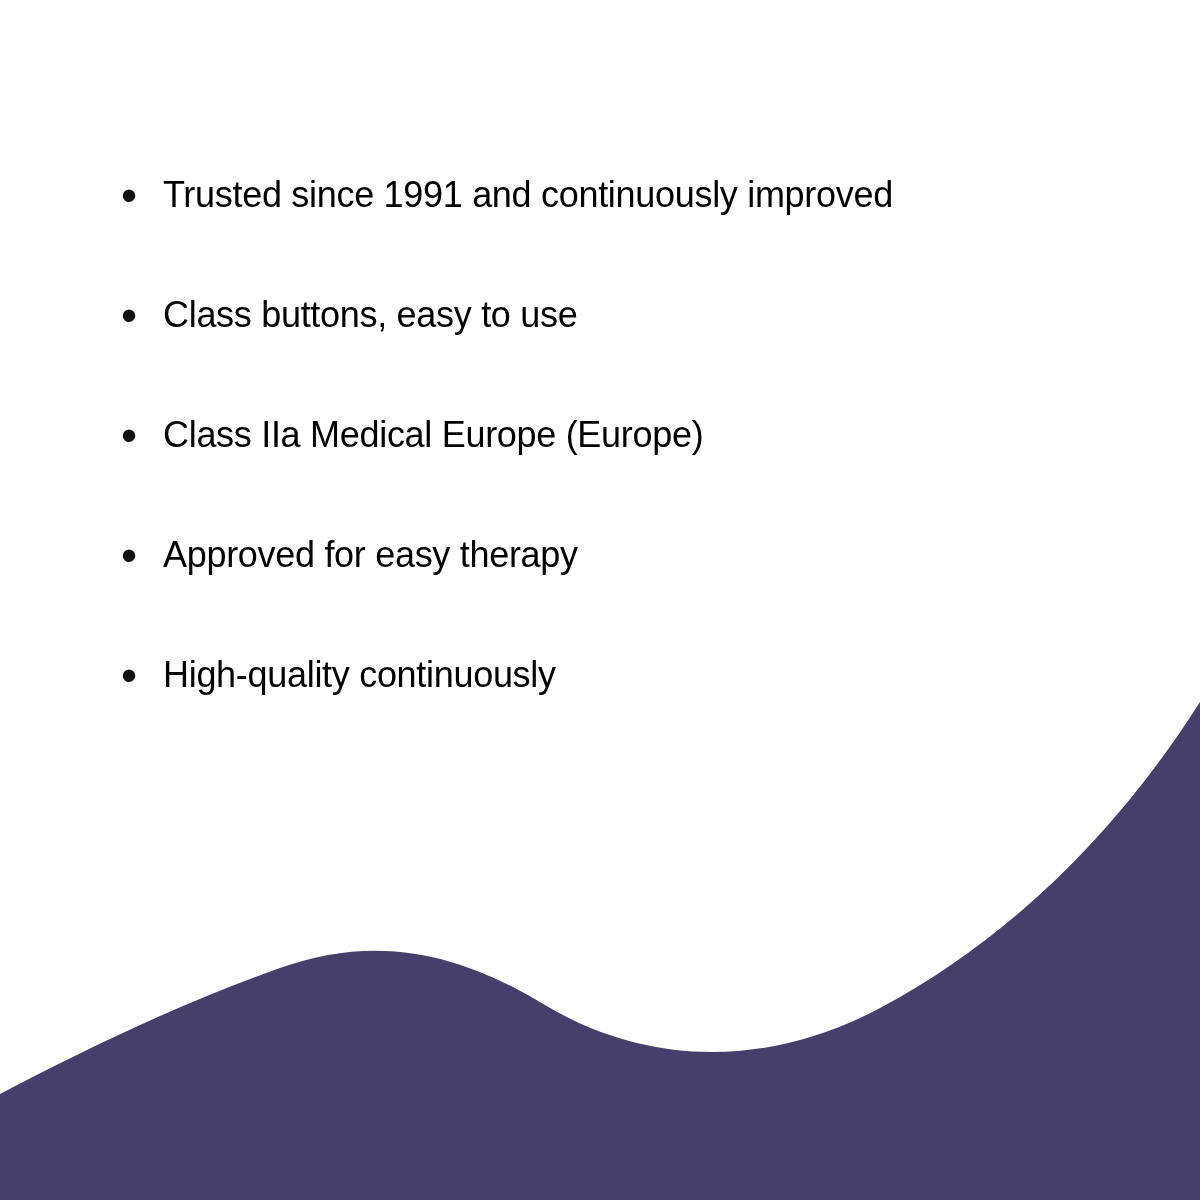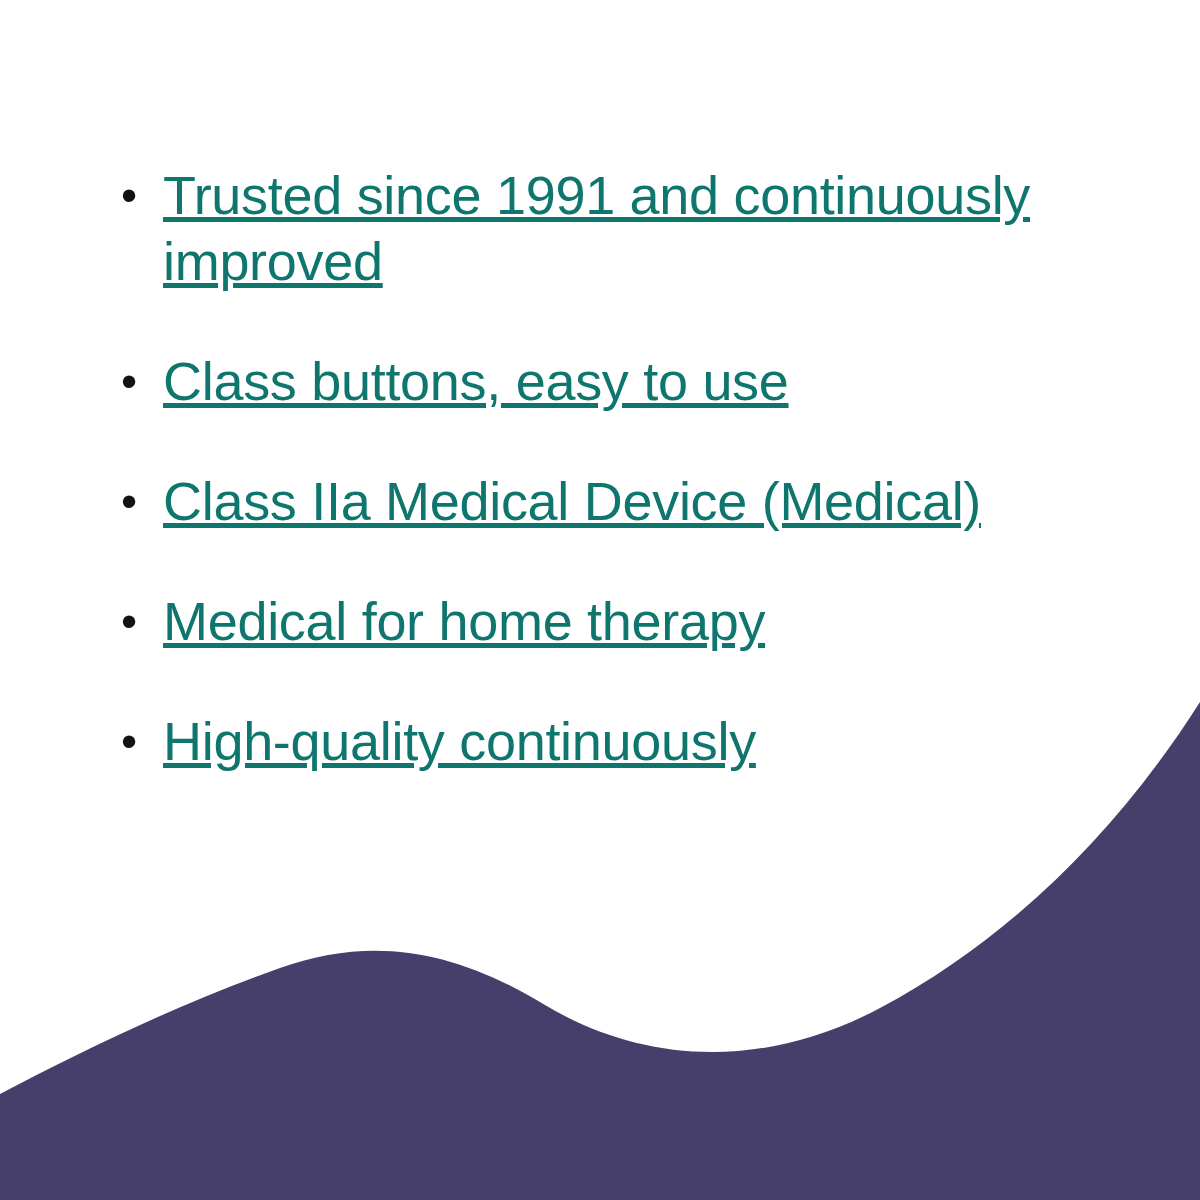--- a/index.html
+++ b/index.html
@@ -65,27 +65,26 @@
     font-size: 46px;
     line-height: 66px;
     color: #121212;
     text-align: left;
     padding-left: 9px;
     box-sizing: border-box;
   }
 
   .bullet-text {
     flex: 1 1 auto;
-    font-size: 54px;
+    font-size: 36px;
     line-height: 66px;
     letter-spacing: -0.3px;
-    color: #0f766e;
+    color: #000000;
     font-weight: 400;
     max-width: 880px;
-    text-decoration: underline;
   }
 </style>
 </head>
 <body>
 
 <div class="slide">
 
   <svg class="wave-layer" viewBox="0 0 1200 1200" preserveAspectRatio="none" aria-hidden="true">
 
     <path fill="#655C80" d="M1200,820
@@ -108,26 +107,26 @@
       <span class="bullet-text">Trusted since 1991 and continuously improved</span>
     </li>
 
     <li class="bullet-item">
       <span class="bullet-dot">•</span>
       <span class="bullet-text">Class buttons, easy to use</span>
     </li>
 
     <li class="bullet-item">
       <span class="bullet-dot">•</span>
-      <span class="bullet-text">Class IIa Medical Device (Medical)</span>
+      <span class="bullet-text">Class IIa Medical Europe (Europe)</span>
     </li>
 
     <li class="bullet-item">
       <span class="bullet-dot">•</span>
-      <span class="bullet-text">Medical for home therapy</span>
+      <span class="bullet-text">Approved for easy therapy</span>
     </li>
 
     <li class="bullet-item">
       <span class="bullet-dot">•</span>
       <span class="bullet-text">High-quality continuously</span>
     </li>
 
   </ul>
 
 </div>

